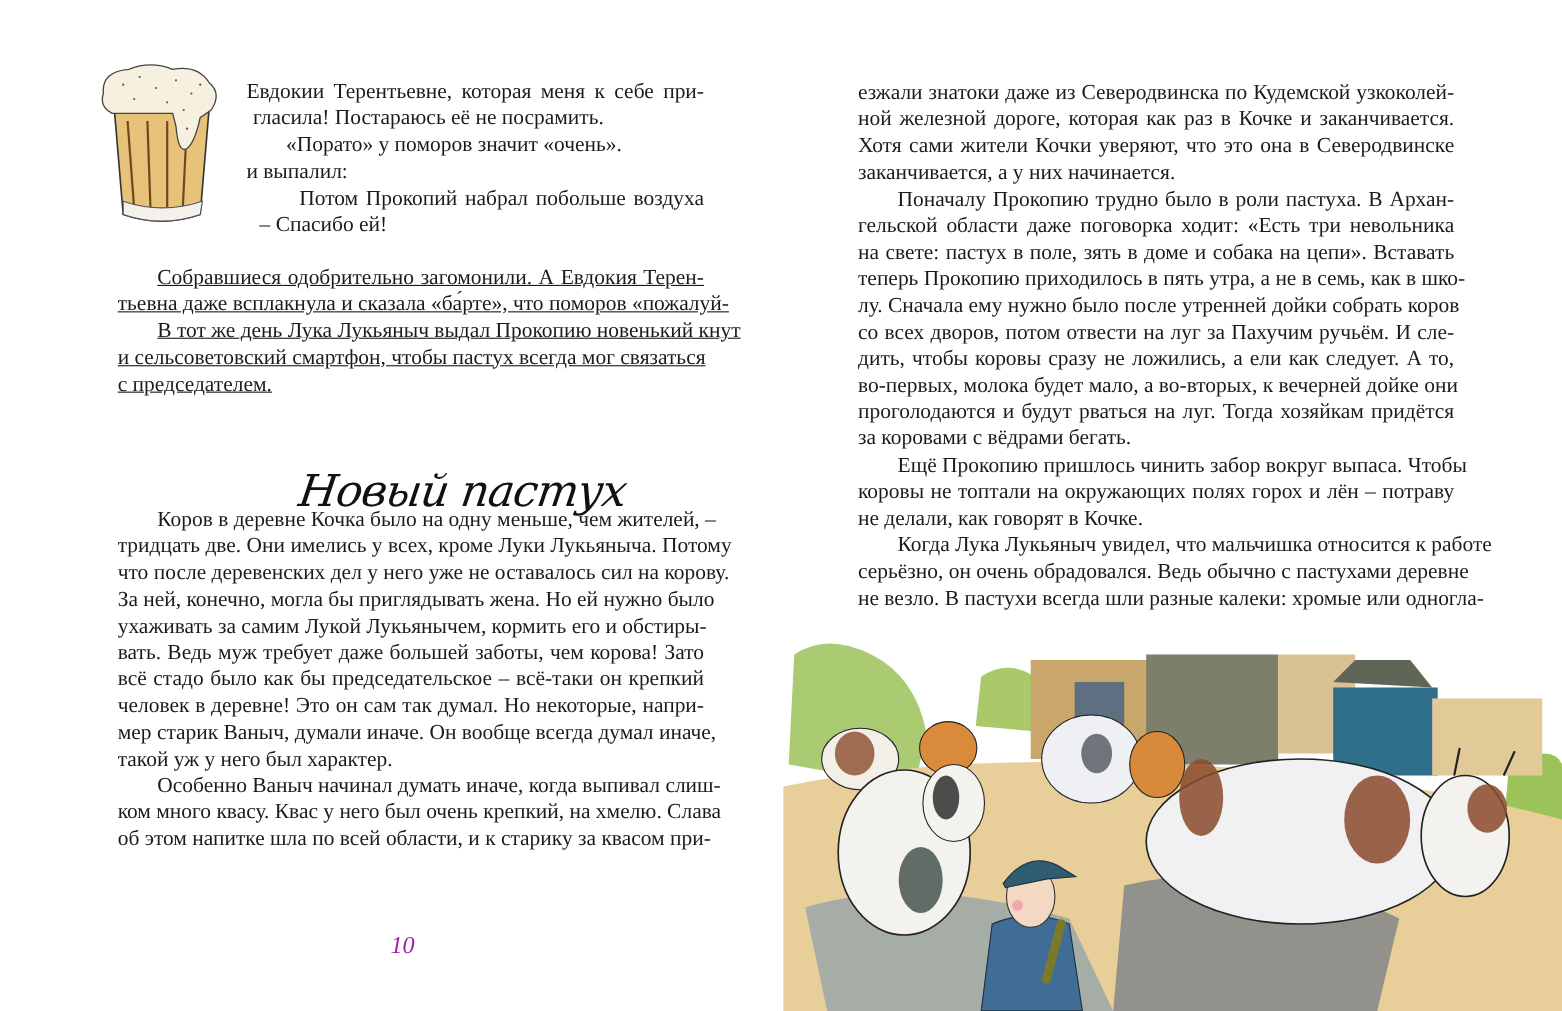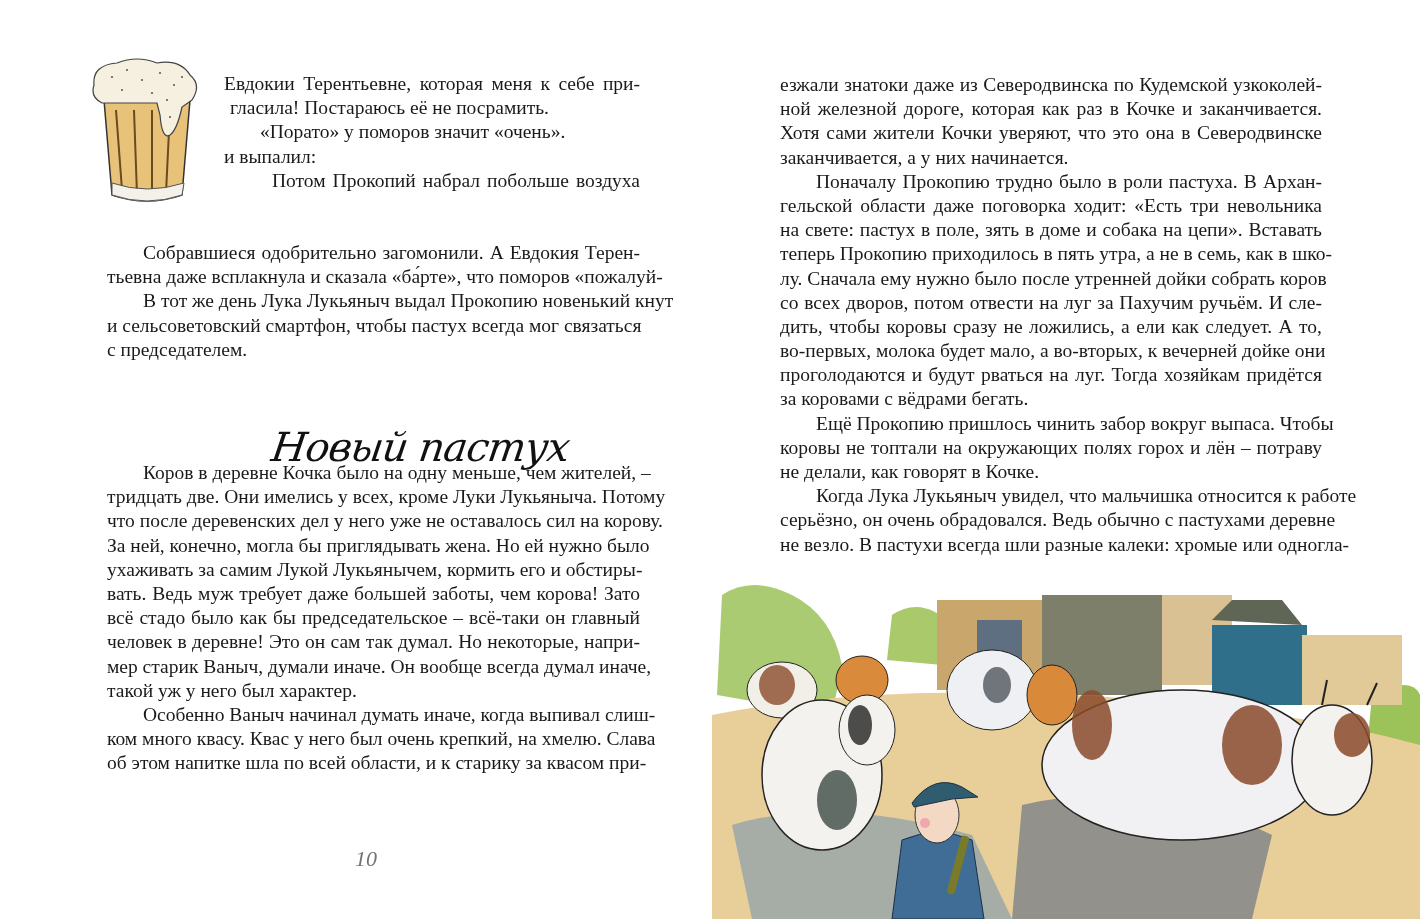--- a/index.html
+++ b/index.html
@@ -8,21 +8,21 @@
     .page { position: absolute; top: 0; height: 919px; }
     .page-left { left: 0; width: 710px; }
     .page-right { left: 710px; width: 710px; }
     .text { position: absolute; font-size: 19.5px; line-height: 24.2px; }
     .line { white-space: nowrap; display: block; text-align: justify; text-align-last: justify; height: 24.2px; }
     .line.last { text-align-last: left; }
     .indent { padding-left: 36px; }
     .kvas { position: absolute; left: 82px; top: 55px; width: 130px; height: 155px; }
     .title { position: absolute; left: 272px; top: 424px; font-family: "DejaVu Serif", serif;
       font-style: italic; font-size: 40px; letter-spacing: -1px; transform: skewX(-8deg); color:#111; }
-    .pagenum { position: absolute; left: 355px; top: 846px; font-style: italic; font-size: 22px; color:#737373; }
+    .pagenum { position: absolute; left: 355px; top: 846px; font-style: italic; font-size: 22px; color:#a21caf; }
     .illustration { position: absolute; left: 712px; top: 575px; width: 708px; height: 344px; }
   </style>
 </head>
 <body>
 
 <div class="page page-left">
   <svg class="kvas" viewBox="0 0 130 155">
     <path d="M22 45 L30 140 Q65 152 100 140 L108 45 Z" fill="#e9c27a" stroke="#333" stroke-width="1.5"></path>
     <path d="M34 55 L40 135 M52 55 L55 140 M70 55 L70 142 M88 55 L84 138" stroke="#6b4a1e" stroke-width="2"></path>
     <path d="M30 128 Q65 140 102 128 L100 140 Q65 152 30 140 Z" fill="#f4f1ea" stroke="#555" stroke-width="1"></path>
@@ -40,40 +40,41 @@
         <circle cx="100" cy="22" r="1"></circle>
       </g>
   </svg>
 
   <div class="text" style="left:230px; top:72px; width:410px;">
     <span class="line" style="margin-left:-6px">Евдокии Терентьевне, которая меня к себе при-</span>
     <span class="line last">гласила! Постараюсь её не посрамить.</span>
     <span class="line last indent" style="padding-left:30px">«Порато» у поморов значит «очень».</span>
     <span class="line last" style="margin-left:-6px">и выпалил:</span>
     <span class="line indent" style="padding-left:42px">Потом Прокопий набрал побольше воздуха</span>
+    <span class="line last" style="padding-left:6px">– Спасибо ей!</span>
   </div>
 
-  <div class="text" style="left:107px; top:241px; width:533px;">
+  <div class="text" style="left:107px; top:241px; width:533px;text-decoration:underline;">
     <span class="line indent">Собравшиеся одобрительно загомонили. А Евдокия Терен-</span>
     <span class="line">тьевна даже всплакнула и сказала «ба́рте», что поморов «пожалуй-</span>
     <span class="line indent">В тот же день Лука Лукьяныч выдал Прокопию новенький кнут</span>
     <span class="line">и сельсоветовский смартфон, чтобы пастух всегда мог связаться</span>
     <span class="line last">с председателем.</span>
   </div>
 
   <div class="title">Новый пастух</div>
 
   <div class="text" style="left:107px; top:461px; width:533px;">
     <span class="line indent">Коров в деревне Кочка было на одну меньше, чем жителей, –</span>
     <span class="line">тридцать две. Они имелись у всех, кроме Луки Лукьяныча. Потому</span>
     <span class="line">что после деревенских дел у него уже не оставалось сил на корову.</span>
     <span class="line">За ней, конечно, могла бы приглядывать жена. Но ей нужно было</span>
     <span class="line">ухаживать за самим Лукой Лукьянычем, кормить его и обстиры-</span>
     <span class="line">вать. Ведь муж требует даже большей заботы, чем корова! Зато</span>
-    <span class="line">всё стадо было как бы председательское – всё-таки он главный</span>
+    <span class="line">всё стадо было как бы председательское – всё-таки он крепкий</span>
     <span class="line">человек в деревне! Это он сам так думал. Но некоторые, напри-</span>
     <span class="line">мер старик Ваныч, думали иначе. Он вообще всегда думал иначе,</span>
     <span class="line last">такой уж у него был характер.</span>
     <span class="line indent">Особенно Ваныч начинал думать иначе, когда выпивал слиш-</span>
     <span class="line">ком много квасу. Квас у него был очень крепкий, на хмелю. Слава</span>
     <span class="line">об этом напитке шла по всей области, и к старику за квасом при-</span>
   </div>
 
   <div class="pagenum">10</div>
 </div>

